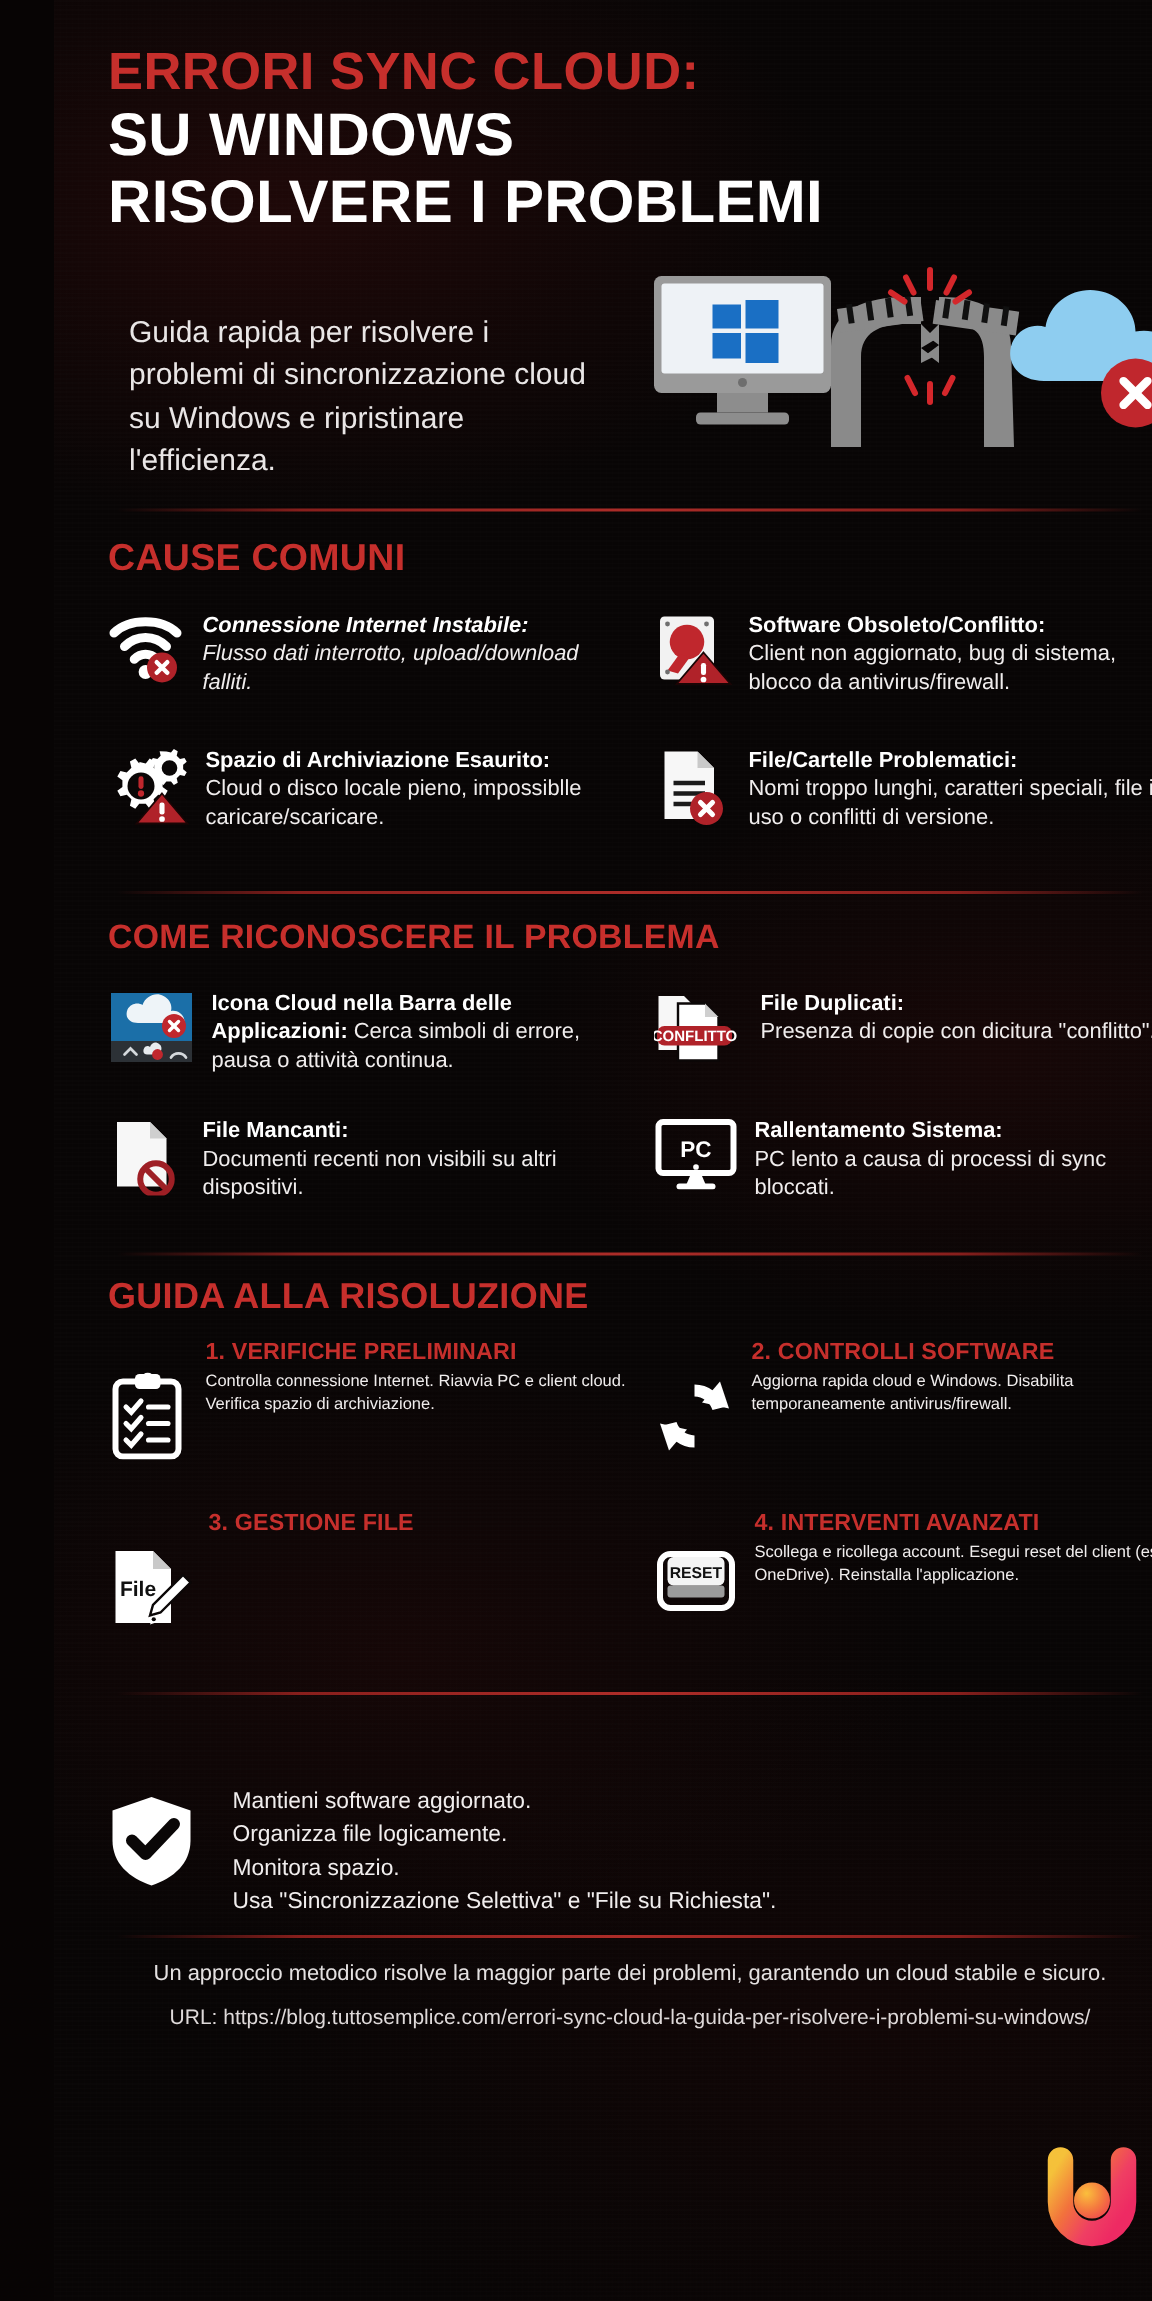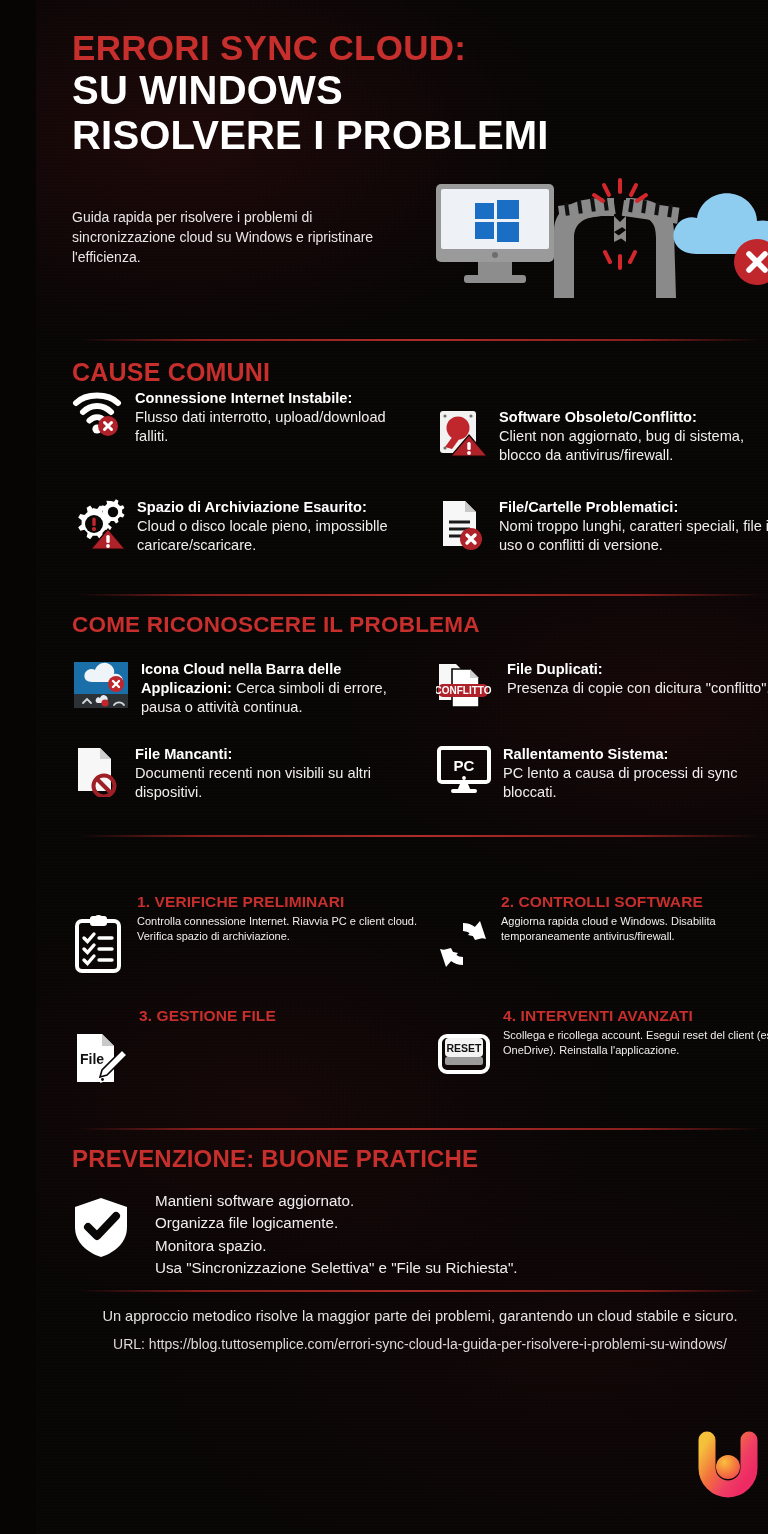--- a/index.html
+++ b/index.html
@@ -34,22 +34,22 @@
   .t-red {
     color:#c62f2c; font-size:35px; font-weight:bold;
     letter-spacing:.3px; line-height:1.12; text-transform:uppercase;
   }
   .t-white {
     color:#fff; font-size:40px; font-weight:bold;
     line-height:1.07; text-transform:uppercase; letter-spacing:.2px;
     margin-top:2px;
   }
   .subtitle {
-    position:absolute; left:36px; top:208px; width:320px;
-    color:#e9e6e6; font-size:14px; line-height:1.42;
+    position:absolute; left:50px; top:208px; width:320px;
+    color:#e9e6e6; font-size:20px; line-height:1.42;
   }
 
   
   .hero { position:absolute; left:392px; top:176px; width:360px; height:130px; }
 
   
   .divider {
     position:absolute; left:42px; width:684px; height:2px;
     background:linear-gradient(90deg, rgba(180,40,35,0) 0%, #9e2320 18%, #c9332e 50%, #9e2320 82%, rgba(180,40,35,0) 100%);
     opacity:.85;
@@ -158,21 +158,21 @@
           <line x1="337" y1="78" x2="321" y2="94"></line>
         </g>
       </g>
     </svg>
   </div>
 
   <div class="divider" style="top:339px;"></div>
 
   <div class="sec-head" style="left:36px; top:358px; font-size:25px;">CAUSE COMUNI</div>
 
-  <div class="item" style="left:36px; top:389px; width:340px;">
+  <div class="item" style="left:36px; top:408px; width:340px;font-style:italic;">
     <div class="ic">
       <svg width="52" height="48" viewBox="0 0 52 48">
         <g fill="none" stroke="#ffffff" stroke-width="6" stroke-linecap="round">
           <path d="M4 14 C14 4 36 4 46 14"></path>
           <path d="M11 23 C19 15 31 15 39 23"></path>
           <path d="M17.5 31.5 C22 27 28 27 32.5 31.5"></path>
         </g>
         <circle cx="25" cy="40" r="4.6" fill="#ffffff"></circle>
         <circle cx="36" cy="37" r="10" fill="#b02229"></circle>
         <g stroke="#ffffff" stroke-width="3" stroke-linecap="round">
@@ -326,20 +326,21 @@
       </svg>
     </div>
     <div class="tx">
       <b>Rallentamento Sistema:</b><br>
       <span>PC lento a causa di processi di sync bloccati.</span>
     </div>
   </div>
 
   <div class="divider" style="top:835px;"></div>
 
+  <div class="sec-head" style="left:36px; top:851px; font-size:24px;">GUIDA ALLA RISOLUZIONE</div>
 
   <div class="item" style="left:36px; top:893px; width:350px;">
     <div class="ic" style="margin-top:22px;">
       <svg width="54" height="58" viewBox="0 0 54 58">
         <rect x="5" y="6" width="42" height="50" rx="5" fill="none" stroke="#ffffff" stroke-width="4"></rect>
         <rect x="18" y="1" width="17" height="10" rx="3" fill="#ffffff"></rect>
         <circle cx="26.5" cy="4" r="4" fill="#ffffff"></circle>
         <g stroke="#ffffff" stroke-width="3.4" stroke-linecap="round" fill="none">
           <path d="M12 23 l3.5 3.5 L22 19"></path>
           <path d="M12 34 l3.5 3.5 L22 30"></path>
@@ -401,21 +402,20 @@
       </svg>
     </div>
     <div>
       <div class="step-title">4. INTERVENTI AVANZATI</div>
       <div class="step-body">Scollega e ricollega account. Esegui reset del client (es. OneDrive). Reinstalla l'applicazione.</div>
     </div>
   </div>
 
   <div class="divider" style="top:1128px;"></div>
 
-  <div class="sec-head" style="left:36px; top:1145px; font-size:24px;">PREVENZIONE: BUONE PRATICHE</div>
 
   <div class="item" style="left:36px; top:1190px; width:620px;">
     <div class="ic" style="margin-top:6px; margin-right:14px;">
       <svg width="58" height="62" viewBox="0 0 58 62">
         <path d="M29 2 L55 11 V31 C55 46 44 56 29 61 C14 56 3 46 3 31 V11 Z" fill="#ffffff"></path>
         <path d="M16 31 l9 9 L44 20" fill="none" stroke="#0a0707" stroke-width="8" stroke-linecap="round" stroke-linejoin="round"></path>
       </svg>
     </div>
     <div class="prev-list">
       <div>Mantieni software aggiornato.</div>

